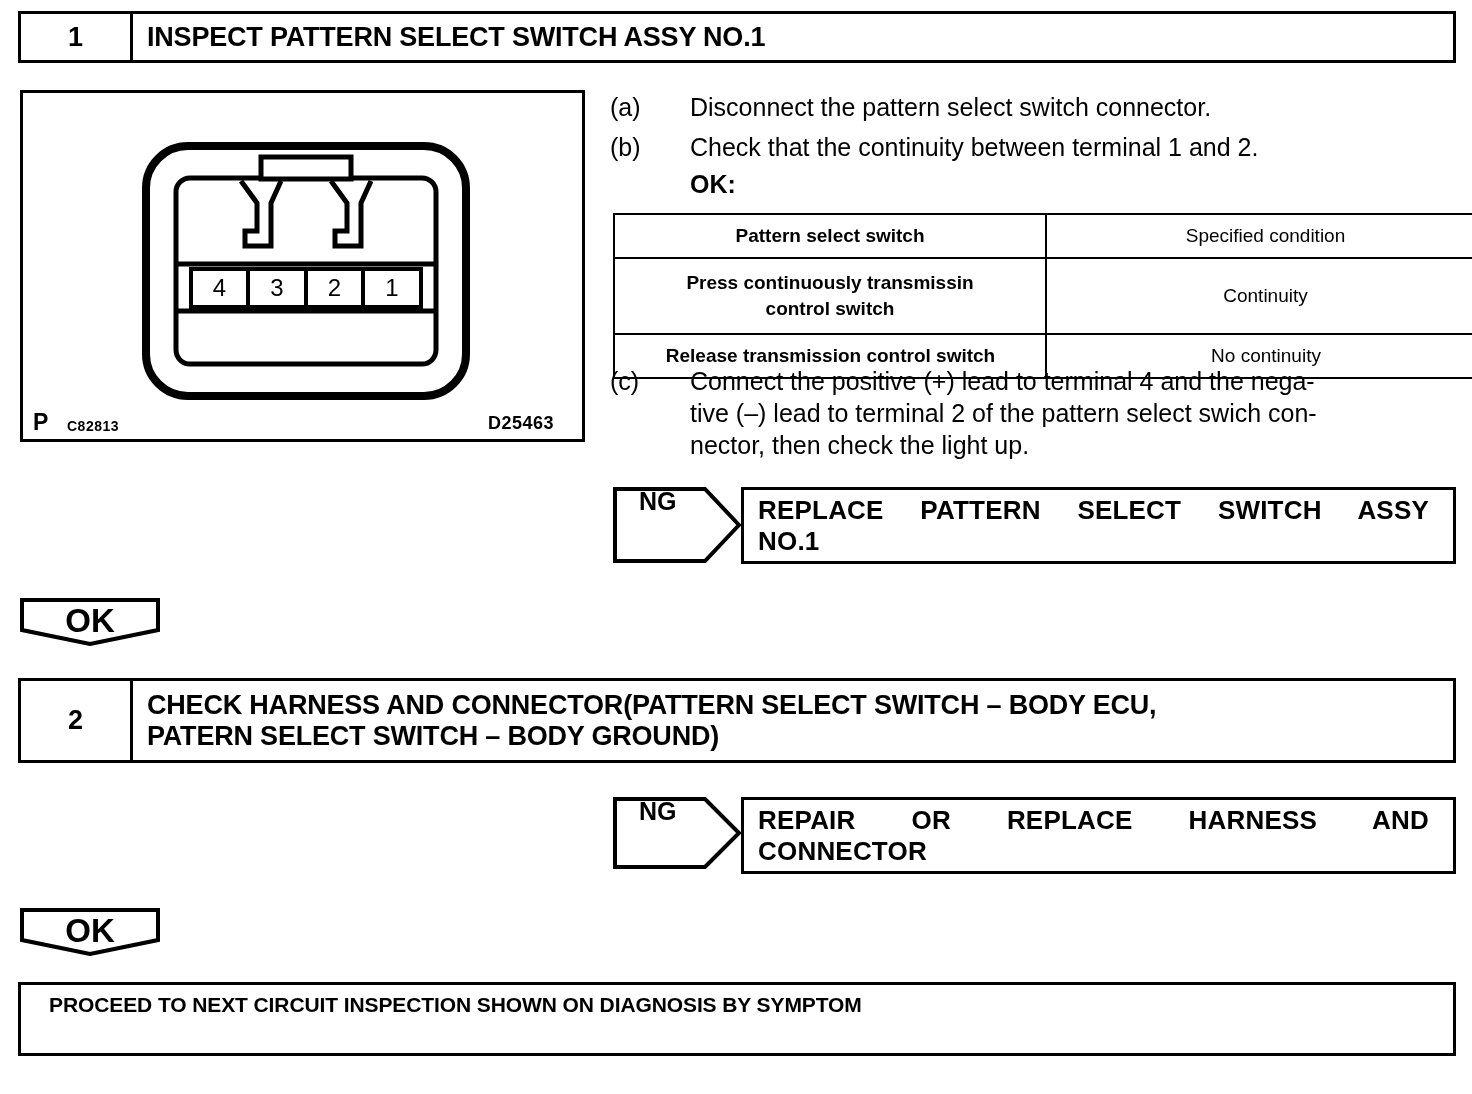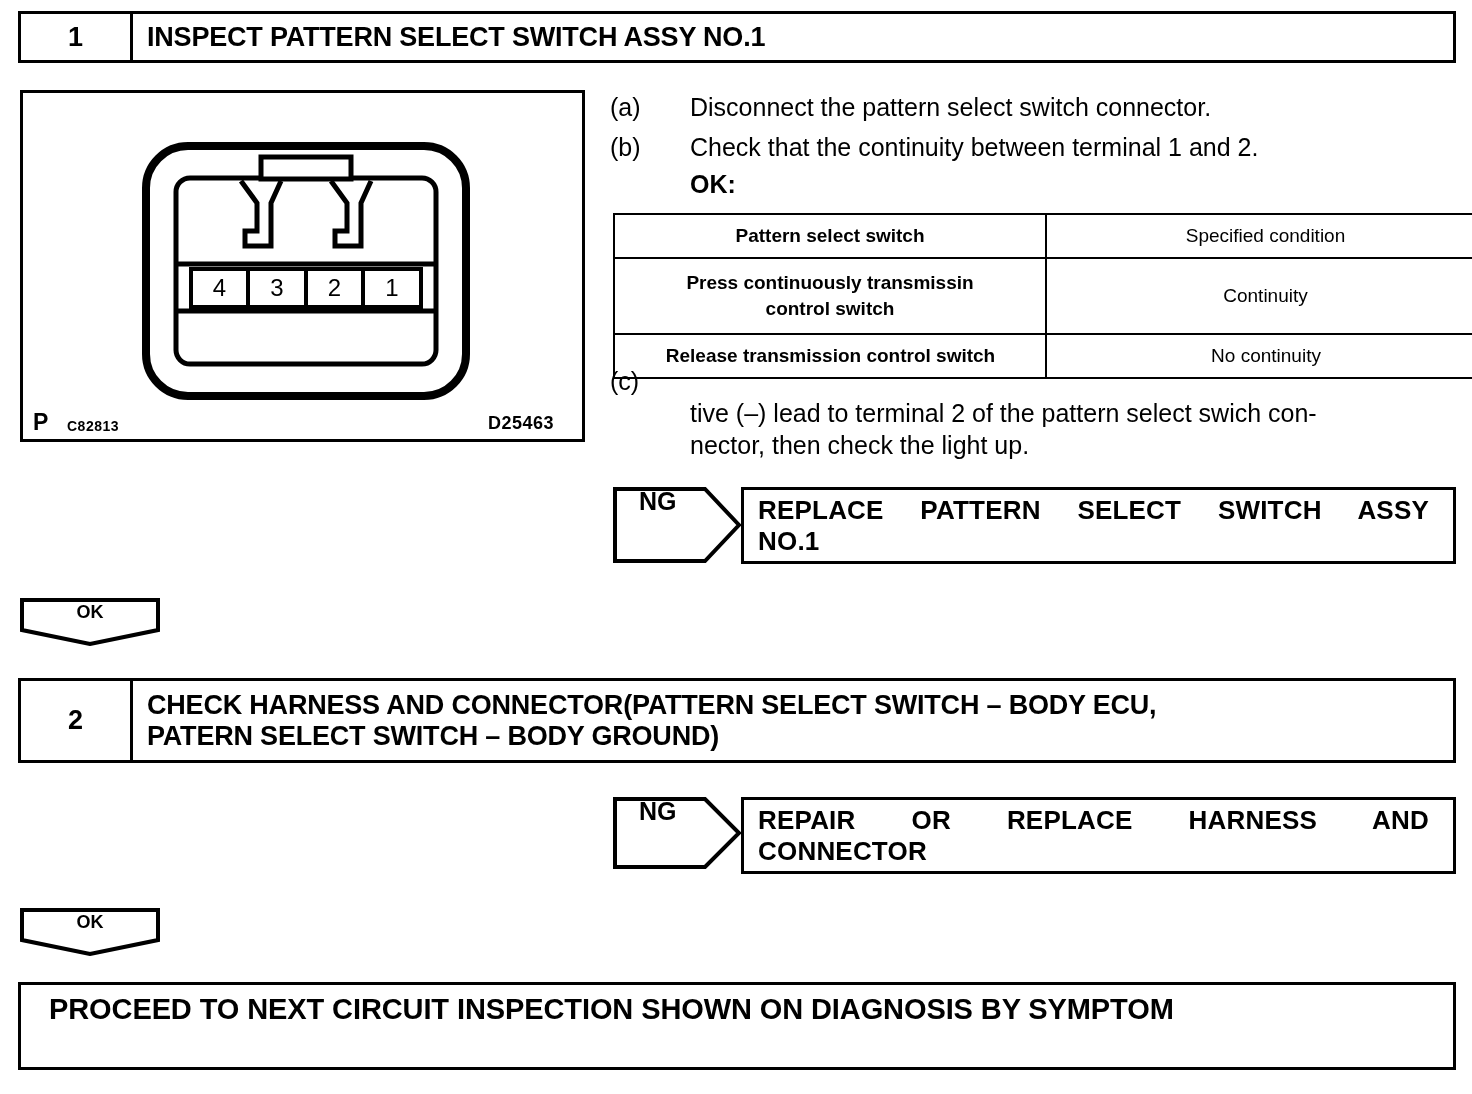--- a/index.html
+++ b/index.html
@@ -158,39 +158,39 @@
     position: absolute;
     width: 140px;
     height: 48px;
   }
   .ok-pent svg { position: absolute; left: 0; top: 0; }
   .ok-pent span {
     position: absolute;
     left: 0; top: 4px;
     width: 140px;
     text-align: center;
-    font-size: 18px;
+    font-size: 33px;
     font-weight: bold;
     z-index: 2;
   }
   #ok-1 { left: 20px; top: 598px; }
   #ok-2 { left: 20px; top: 908px; }
 
   
   #proceed-box {
     position: absolute;
     left: 18px;
     top: 982px;
     width: 1438px;
-    height: 88px;
+    height: 74px;
     border: 3px solid #000;
     box-sizing: border-box;
     background: #fff;
     padding: 8px 0 0 28px;
-    font-size: 29px;
+    font-size: 21px;
     font-weight: bold;
     letter-spacing: -0.1px;
   }
 </style>
 </head>
 <body>
 
 <div class="page">
 
   <div class="step-header" id="step1-header">
@@ -267,21 +267,21 @@
         <td class="col-a">Release transmission control switch</td>
         <td class="col-b">No continuity</td>
       </tr>
     </tbody>
   </table>
 
   <div class="instr-block" id="instr-c">
     <div class="instr-row">
       <span class="instr-tag">(c)</span>
       <span class="instr-text">
-        <br>
+        <span>Connect the positive (+) lead to terminal 4 and the nega-</span><br>
         <span>tive (–) lead to terminal 2 of the pattern select swich con-</span><br>
         <span>nector, then check the light up.</span>
       </span>
     </div>
   </div>
 
   <div class="ng-group" id="ng-group-1">
     <div class="ng-arrow">
       <svg width="128" height="76" viewBox="0 0 128 76">
         <path d="M 2 2 L 92 2 L 126 38 L 92 74 L 2 74 Z" fill="#fff" stroke="#000" stroke-width="4"></path>

